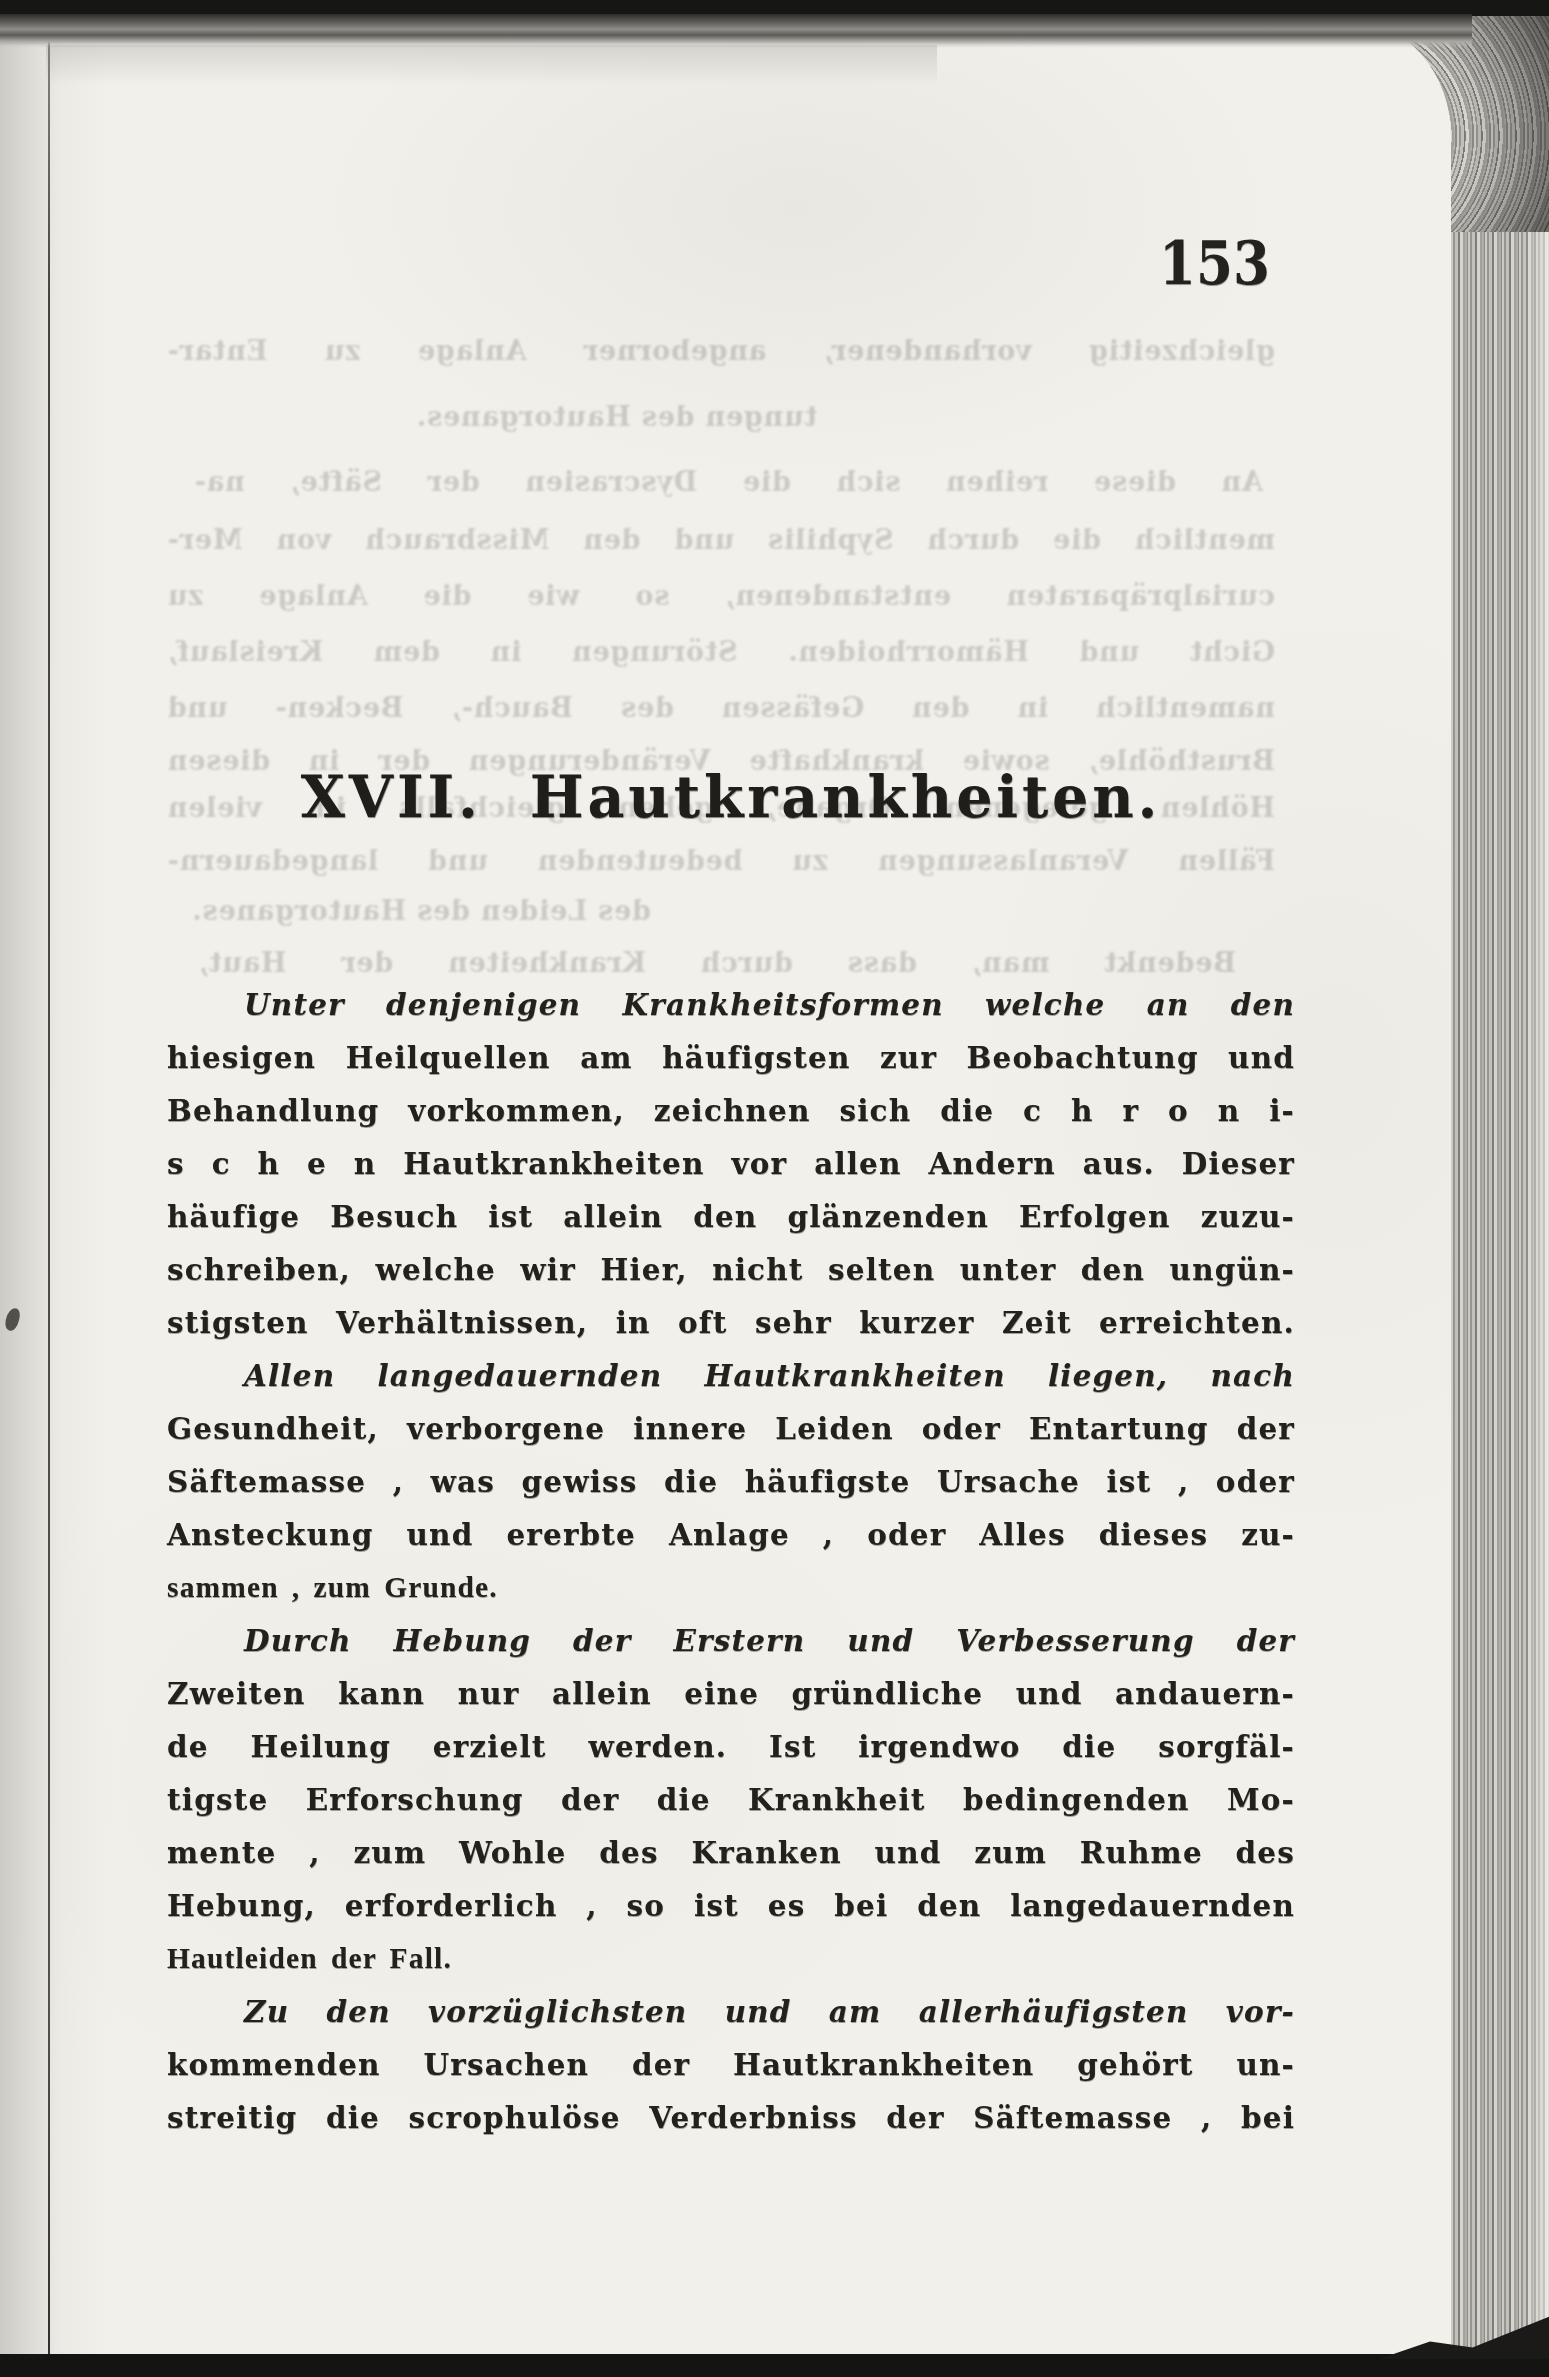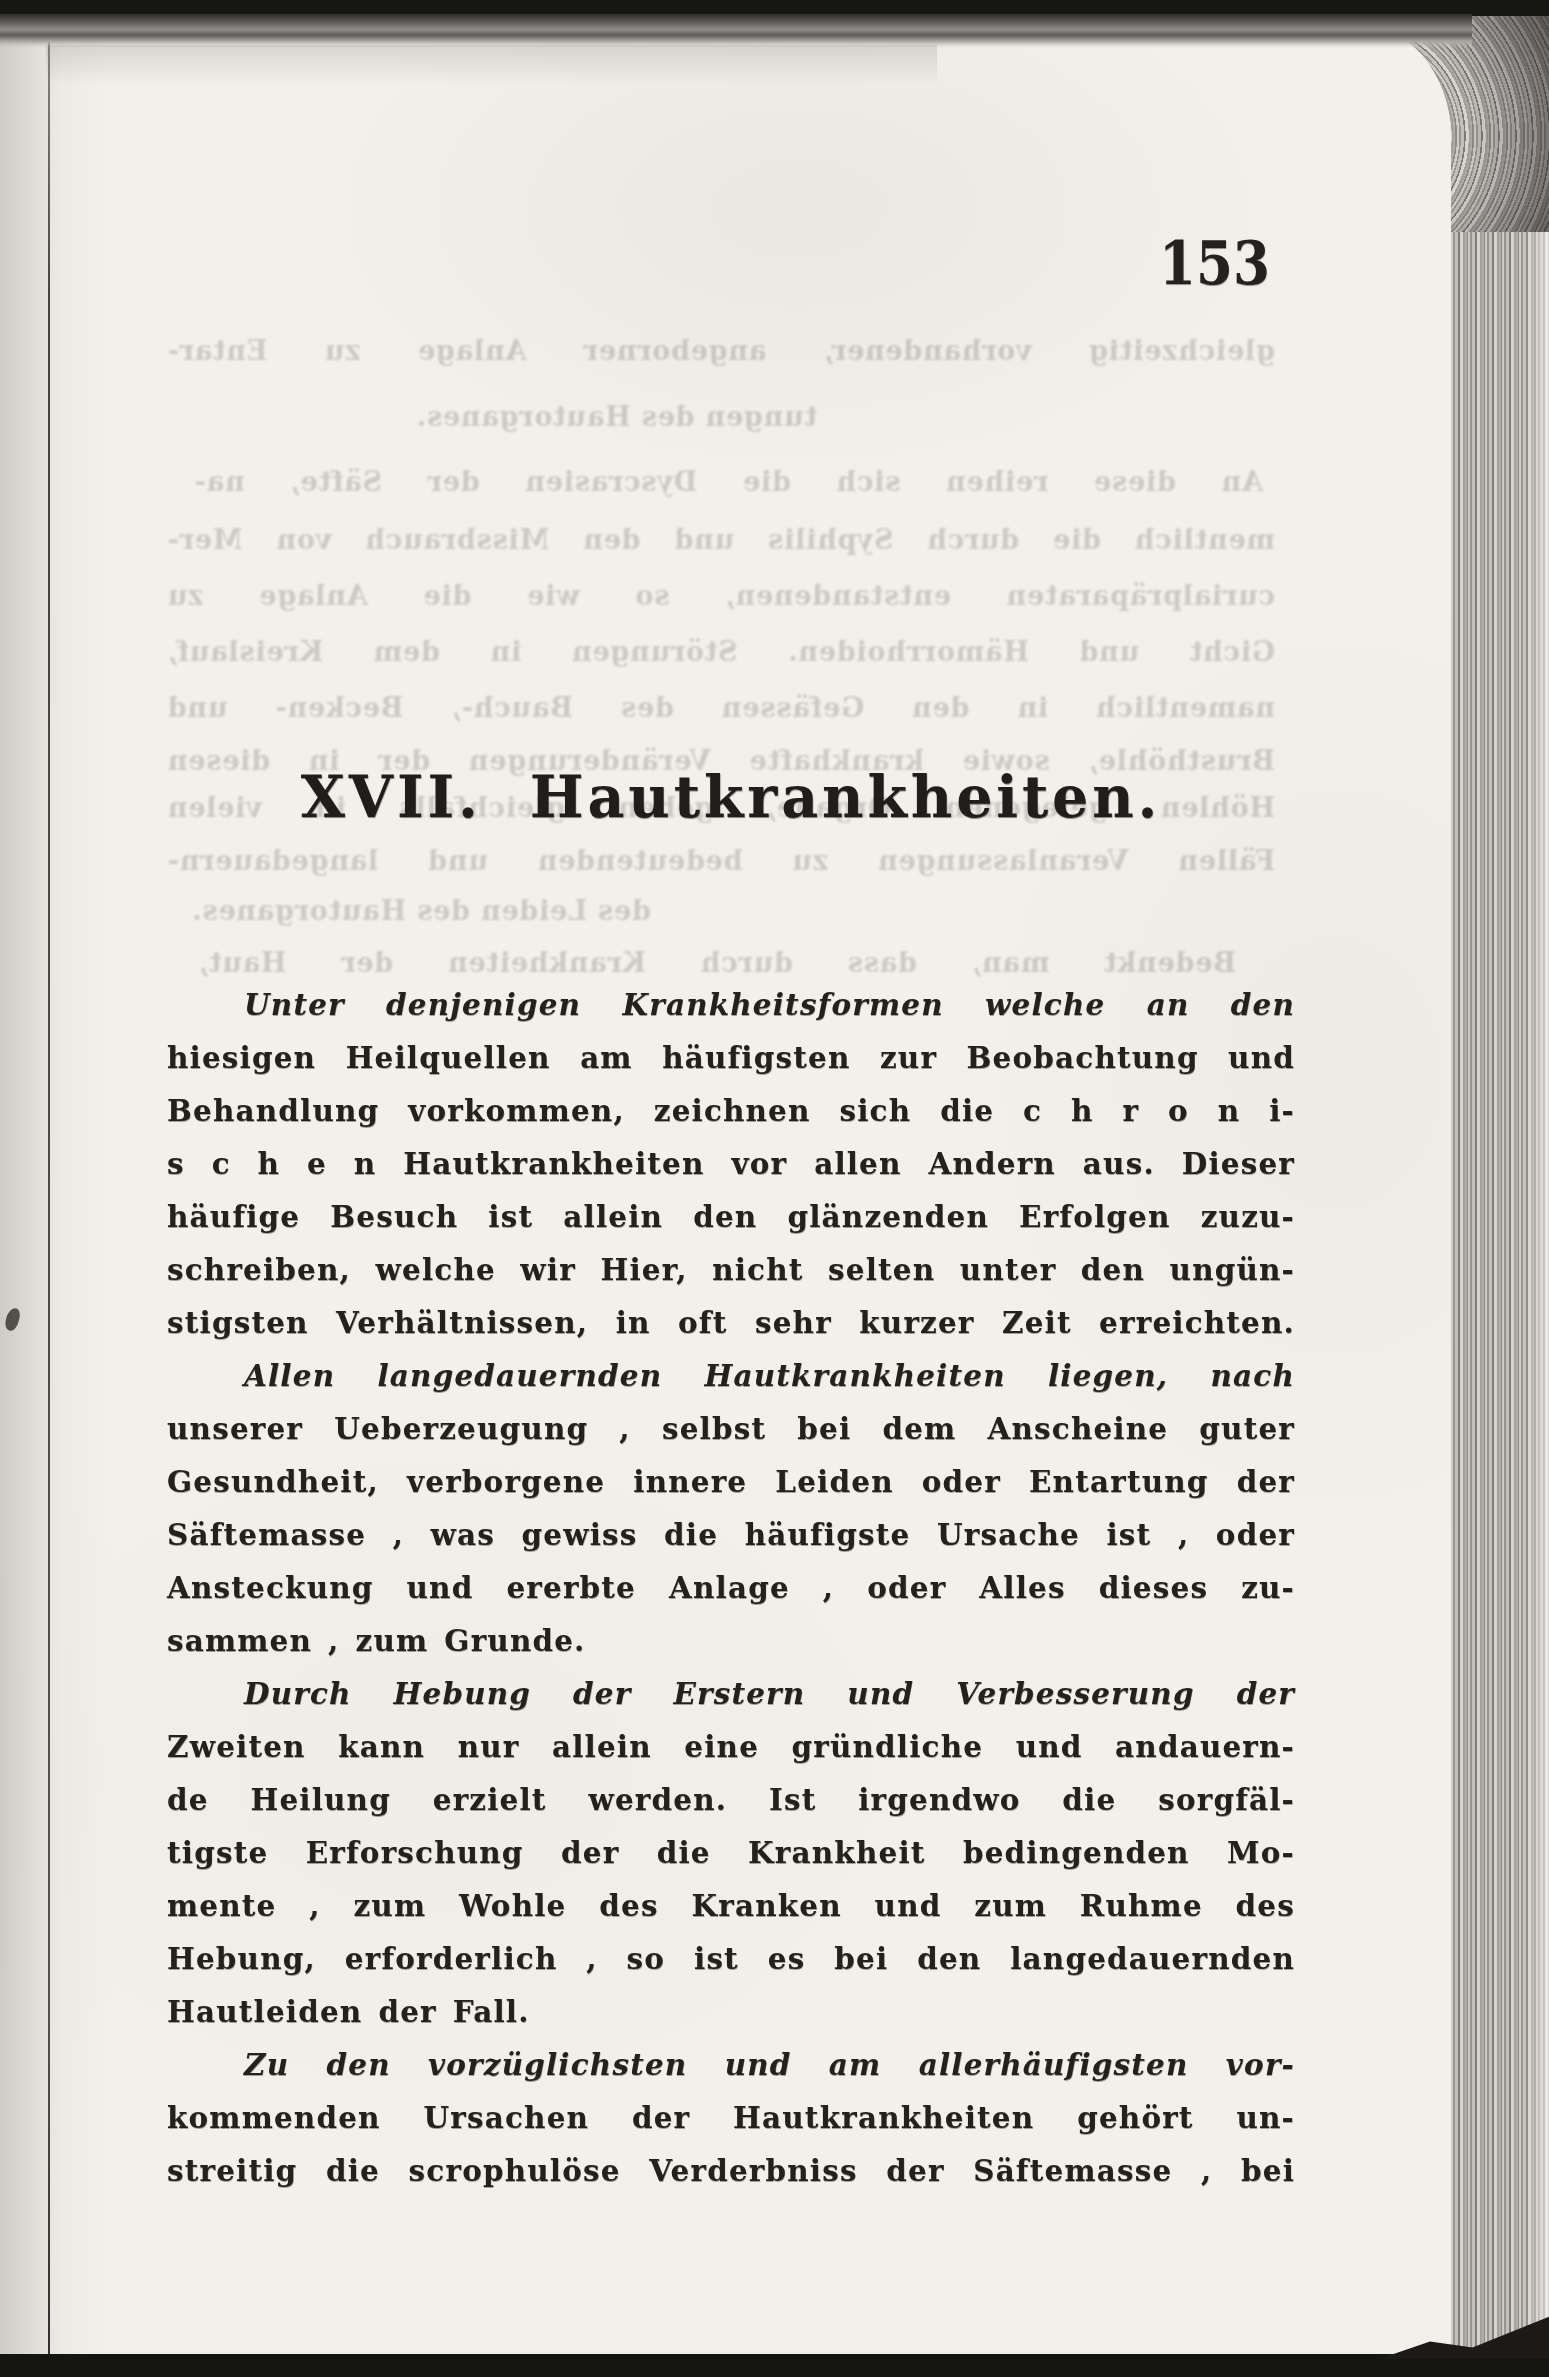--- a/index.html
+++ b/index.html
@@ -113,21 +113,21 @@
     position:absolute;left:167px;top:978px;width:1128px;z-index:7;
     font-size:29.4px;font-weight:bold;color:#24211d;
     letter-spacing:1.2px;word-spacing:4.6px;
     text-shadow:0.4px 0.7px 0.6px rgba(32,30,26,.38);
   }
   .bodyline{
     height:53px;line-height:53px;
     text-align:justify;text-align-last:justify;
   }
   .bodyline.indent{text-indent:77px;font-style:italic;}
-  .bodyline.end{text-align-last:left;}
+  .bodyline.end{text-align-last:left;font-family:Liberation Serif, serif;}
 </style>
 </head>
 <body>
 
 <div class="book-edge-right"></div>
 <div class="book-edge-corner"></div>
 <div class="page-surface"></div>
 <div class="gutter-shade"></div>
 <div class="gutter-fold-line"></div>
 <div class="ink-blot"></div>
@@ -160,21 +160,20 @@
 
 <div class="body-text">
     <div class="bodyline indent">Unter denjenigen Krankheitsformen welche an den</div>
     <div class="bodyline">hiesigen Heilquellen am häufigsten zur Beobachtung und</div>
     <div class="bodyline">Behandlung vorkommen, zeichnen sich die c h r o n i-</div>
     <div class="bodyline">s c h e n Hautkrankheiten vor allen Andern aus. Dieser</div>
     <div class="bodyline">häufige Besuch ist allein den glänzenden Erfolgen zuzu-</div>
     <div class="bodyline">schreiben, welche wir Hier, nicht selten unter den ungün-</div>
     <div class="bodyline">stigsten Verhältnissen, in oft sehr kurzer Zeit erreichten.</div>
     <div class="bodyline indent">Allen langedauernden Hautkrankheiten liegen, nach</div>
-    <div class="bodyline">unserer Ueberzeugung , selbst bei dem Anscheine guter</div>
     <div class="bodyline">Gesundheit, verborgene innere Leiden oder Entartung der</div>
     <div class="bodyline">Säftemasse , was gewiss die häufigste Ursache ist , oder</div>
     <div class="bodyline">Ansteckung und ererbte Anlage , oder Alles dieses zu-</div>
     <div class="bodyline end">sammen , zum Grunde.</div>
     <div class="bodyline indent">Durch Hebung der Erstern und Verbesserung der</div>
     <div class="bodyline">Zweiten kann nur allein eine gründliche und andauern-</div>
     <div class="bodyline">de Heilung erzielt werden. Ist irgendwo die sorgfäl-</div>
     <div class="bodyline">tigste Erforschung der die Krankheit bedingenden Mo-</div>
     <div class="bodyline">mente , zum Wohle des Kranken und zum Ruhme des</div>
     <div class="bodyline">Hebung, erforderlich , so ist es bei den langedauernden</div>

